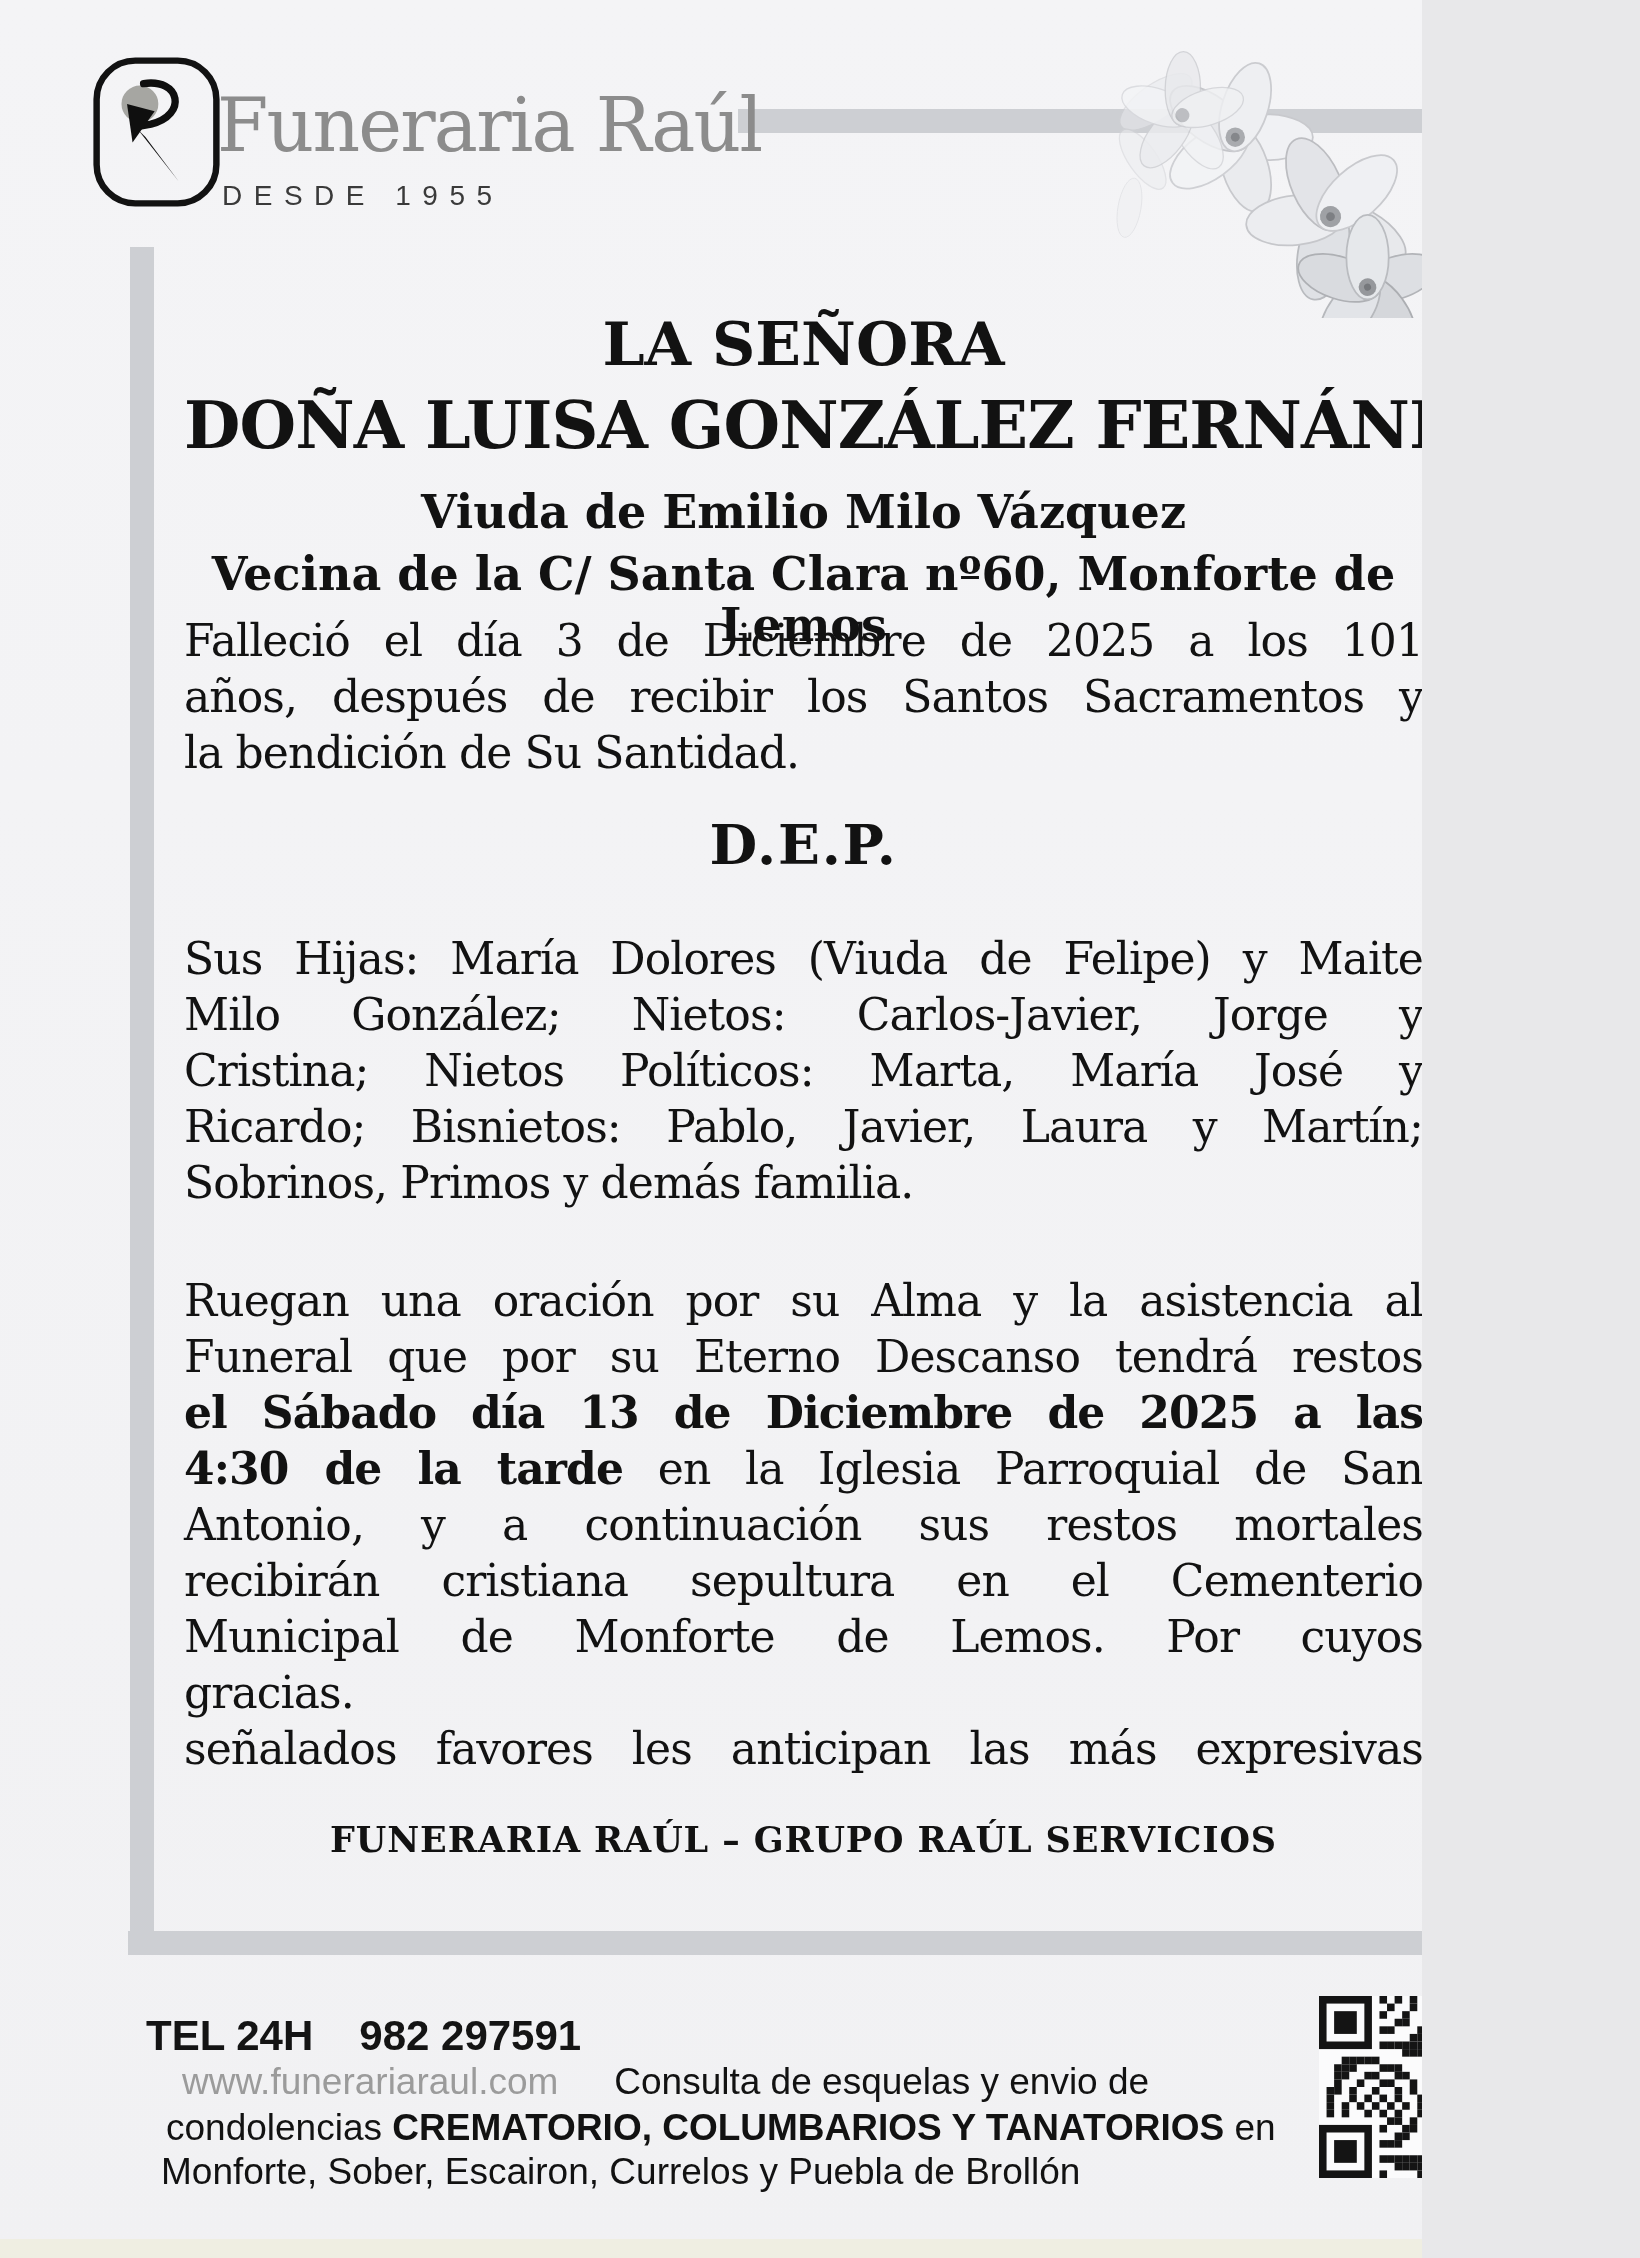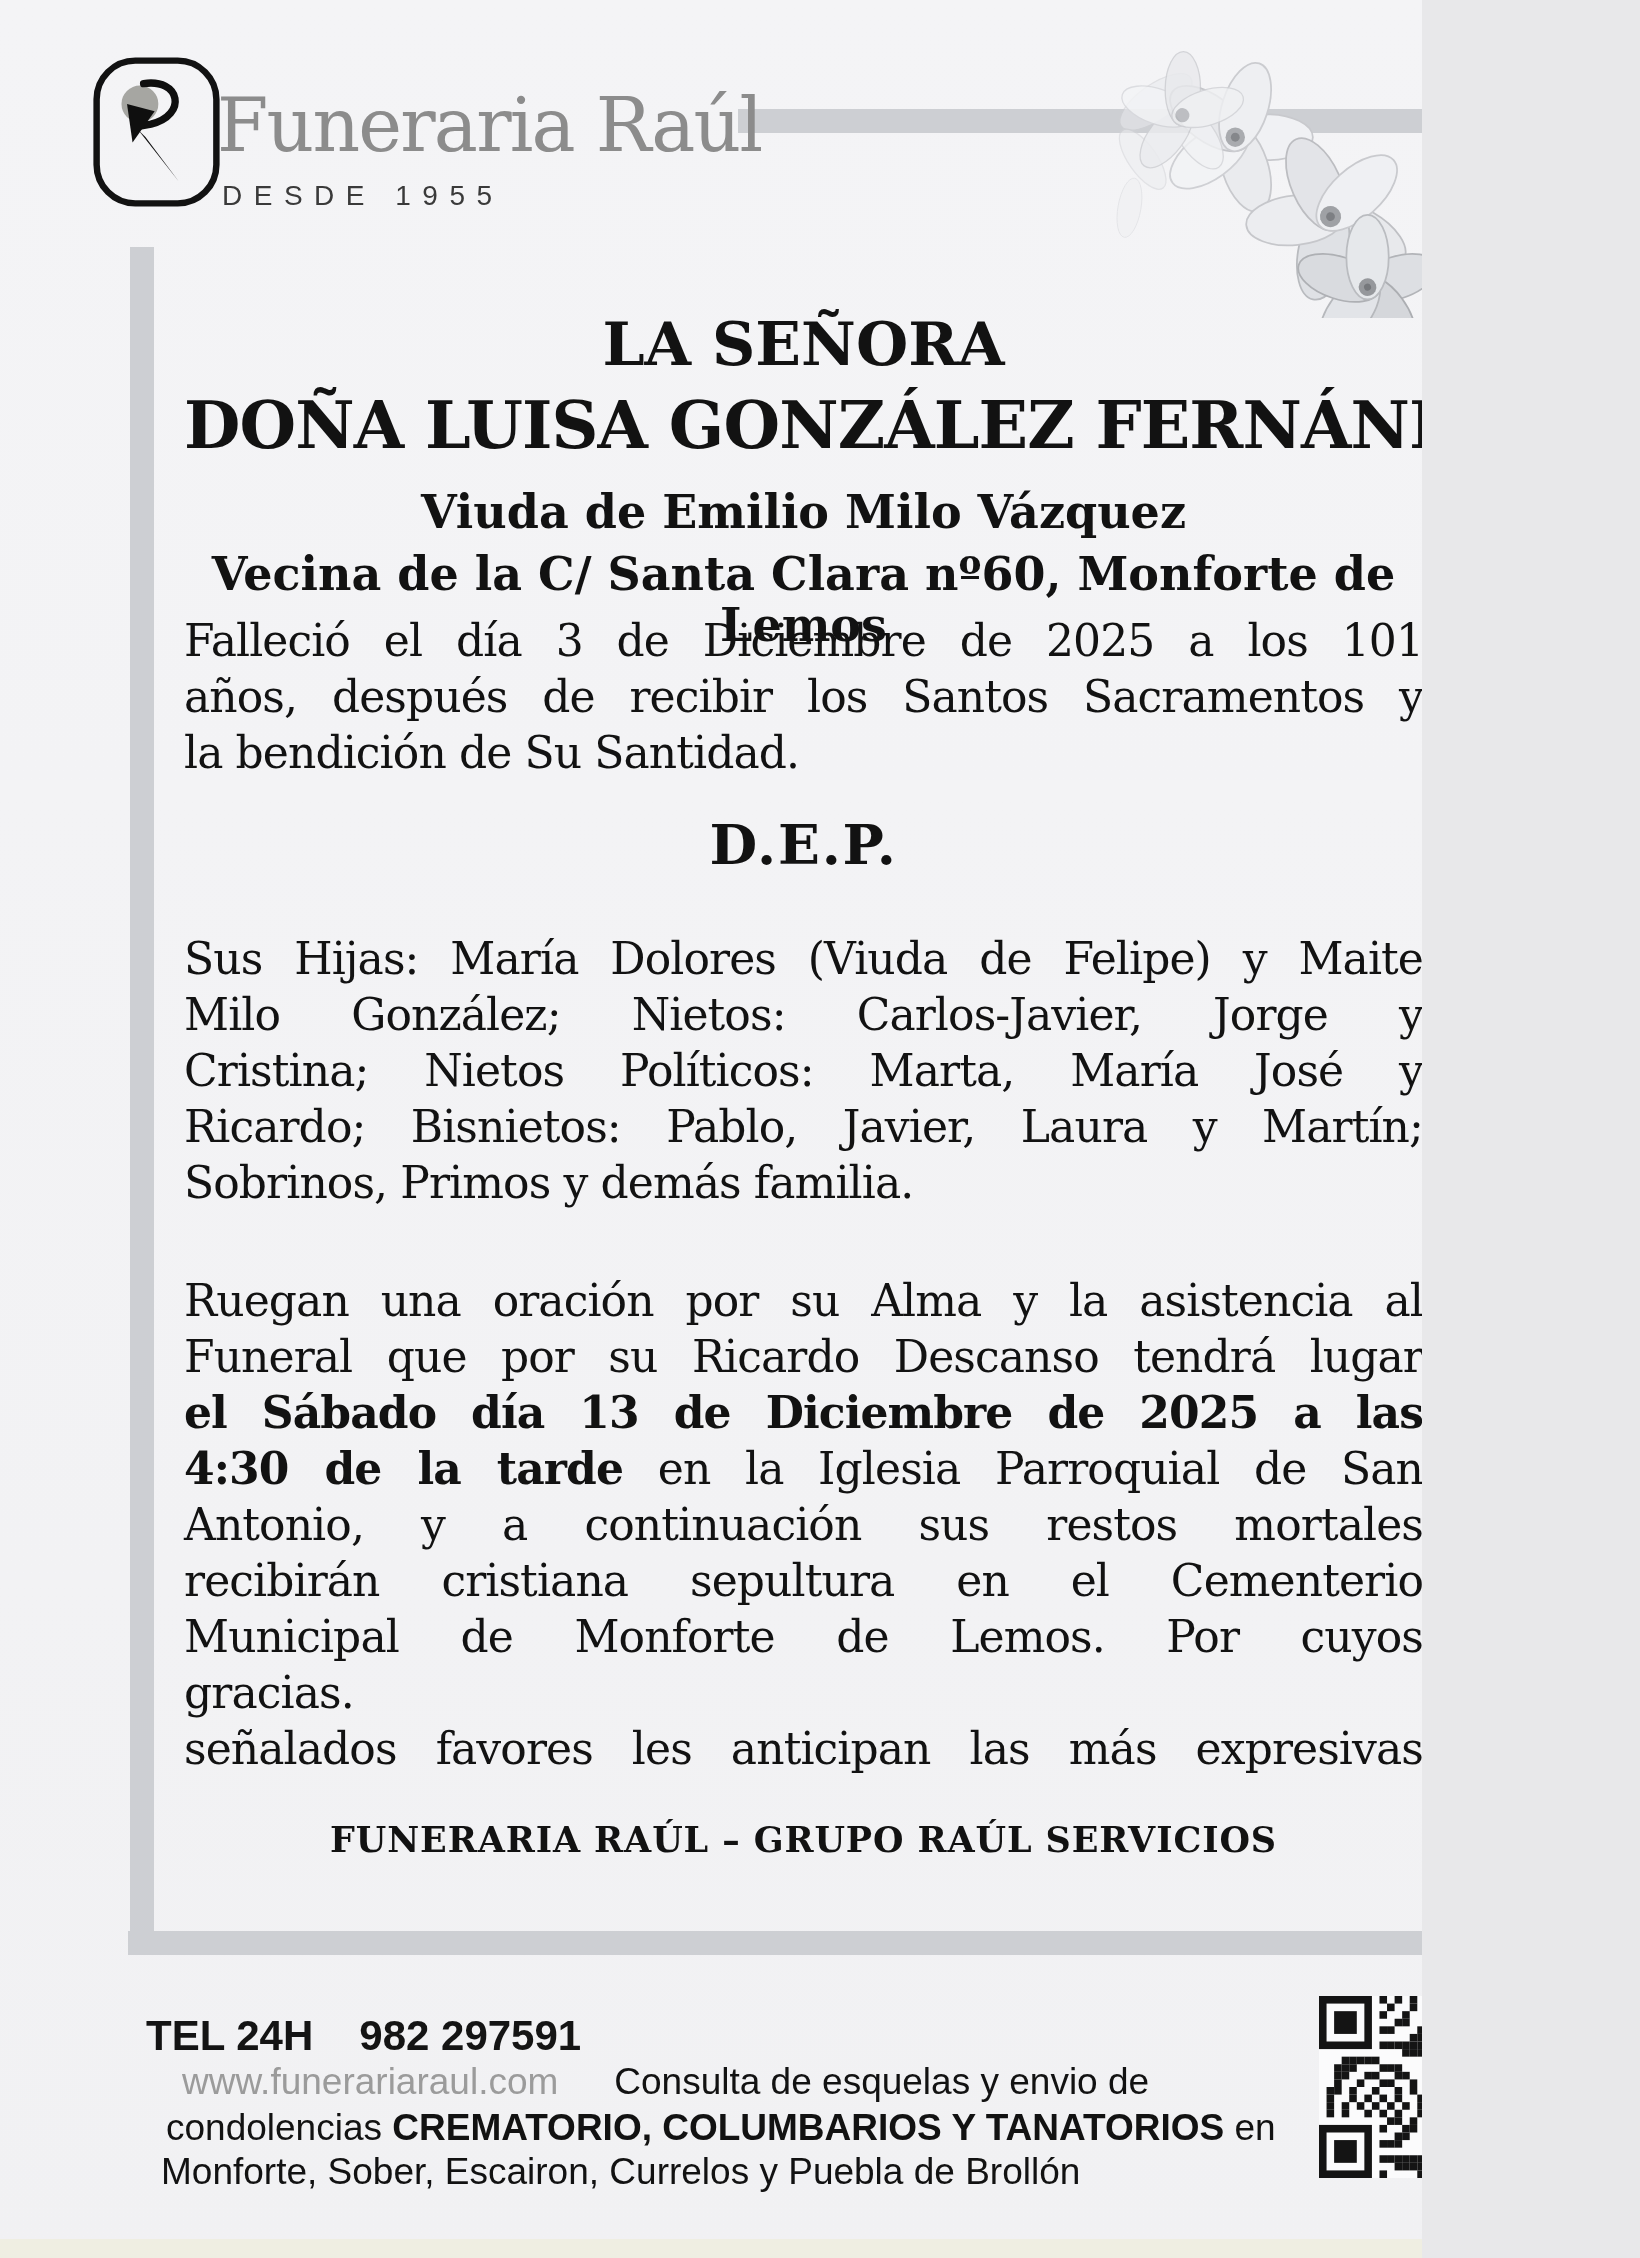--- a/index.html
+++ b/index.html
@@ -137,21 +137,21 @@
   <div class="abs col para p2">
       <div class="tline"><span>Sus Hijas: María Dolores (Viuda de Felipe) y Maite</span></div>
       <div class="tline"><span>Milo González; Nietos: Carlos-Javier, Jorge y</span></div>
       <div class="tline"><span>Cristina; Nietos Políticos: Marta, María José y</span></div>
       <div class="tline"><span>Ricardo; Bisnietos: Pablo, Javier, Laura y Martín;</span></div>
       <div class="tline last"><span>Sobrinos, Primos y demás familia.</span></div>
     </div>
 
   <div class="abs col para p3">
       <div class="tline"><span>Ruegan una oración por su Alma y la asistencia al</span></div>
-      <div class="tline"><span>Funeral que por su Ricardo Descanso tendrá lugar</span></div>
+      <div class="tline"><span>Funeral que por su Eterno Descanso tendrá restos</span></div>
       <div class="tline"><span class="b">el Sábado día 13 de Diciembre de 2025 a las</span></div>
       <div class="tline"><span class="b">4:30 de la tarde</span><span> en la Iglesia Parroquial de San</span></div>
       <div class="tline"><span>Antonio, y a continuación sus restos mortales</span></div>
       <div class="tline"><span>recibirán cristiana sepultura en el Cementerio</span></div>
       <div class="tline"><span>Municipal de Monforte de Lemos. Por cuyos</span></div>
       <div class="tline last"><span>gracias.</span></div>
       <div class="tline"><span>señalados favores les anticipan las más expresivas</span></div>
     </div>
 
   <div class="abs col ctr t-sign">FUNERARIA RAÚL – GRUPO RAÚL SERVICIOS</div>

